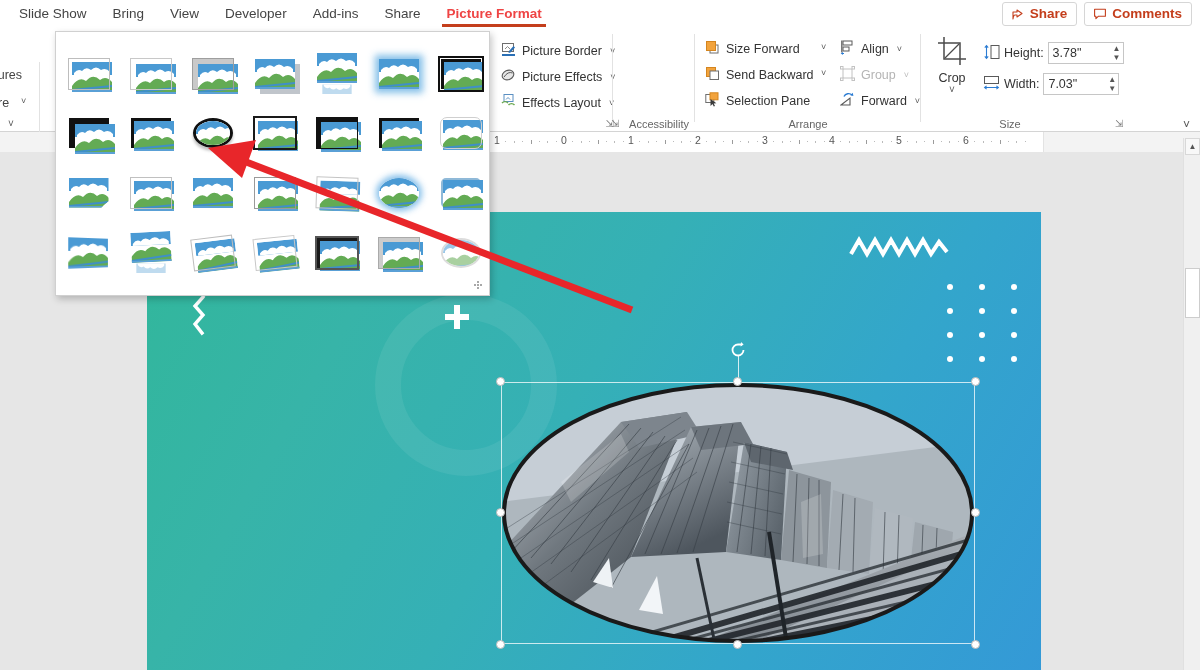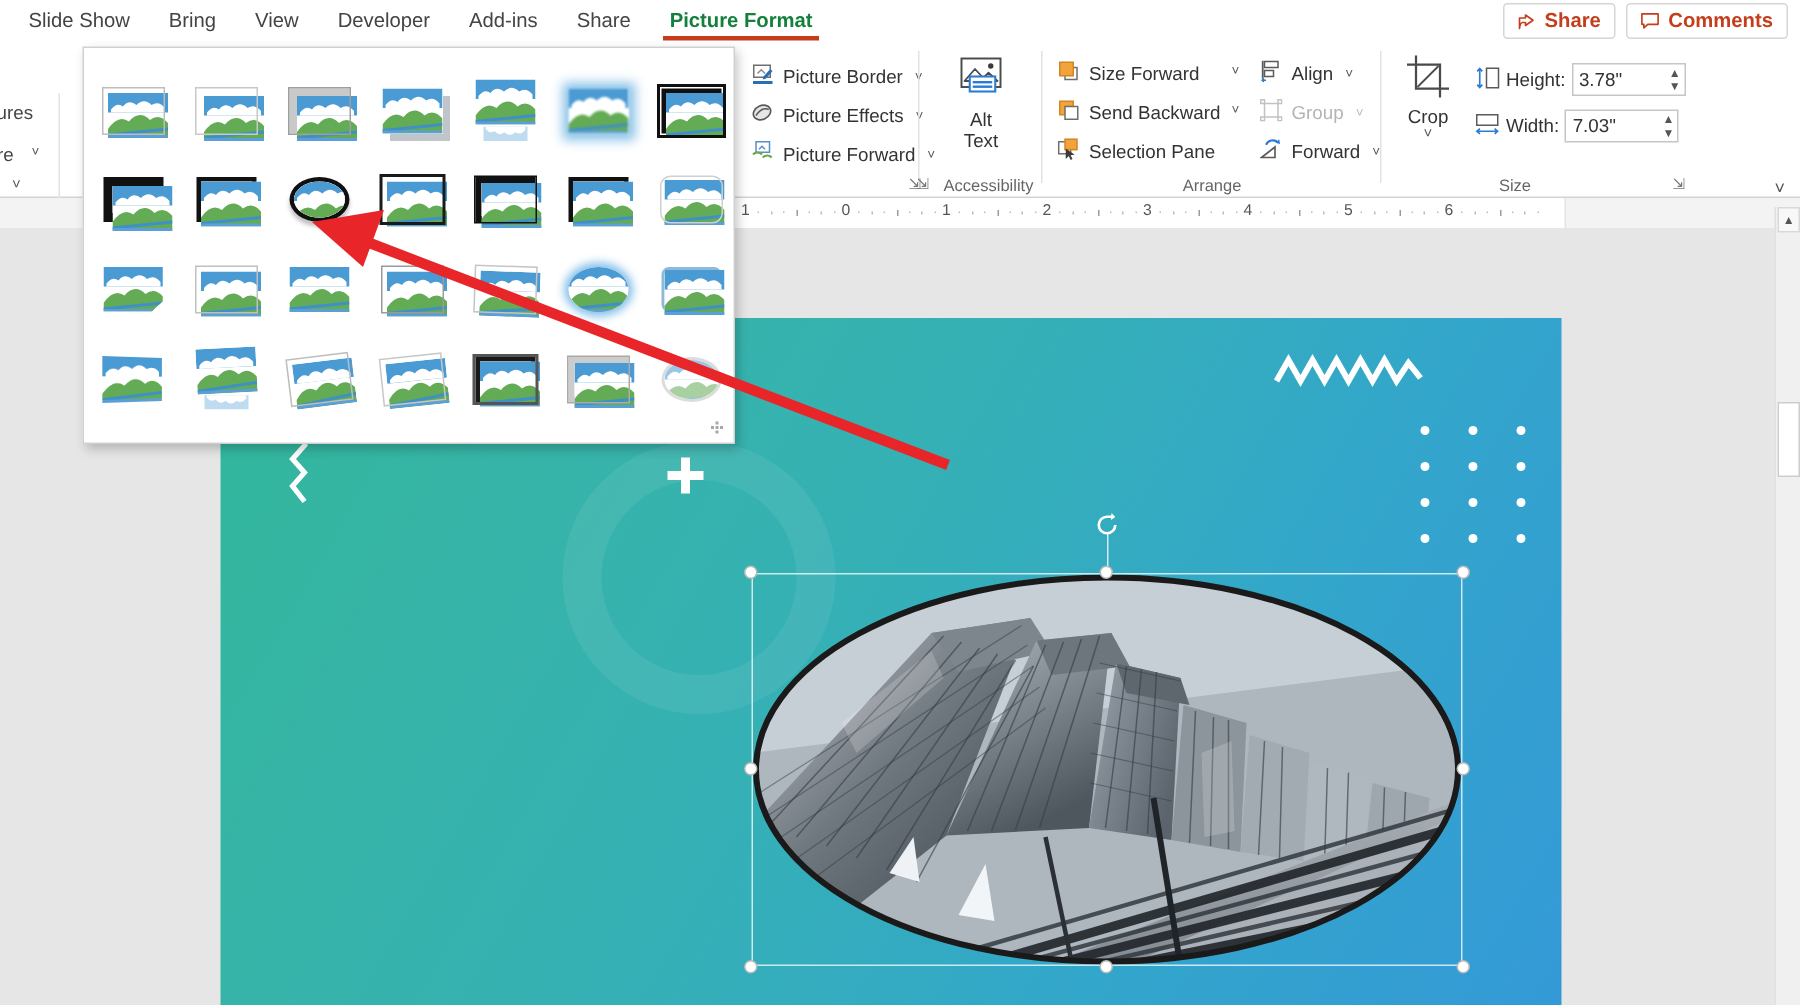--- a/index.html
+++ b/index.html
@@ -15,21 +15,21 @@
   
   .tabbar {
     position: absolute; left: 0; top: 0; width: 1200px; height: 28px;
     background: #ffffff;
     display: flex; align-items: center;
   }
   .tab {
     font-size: 13.5px; color: #444; padding: 4px 13px 6px 13px;
     cursor: default; position: relative; white-space: nowrap;
   }
-  .tab.active { color: #15803d; font-weight: bold; }
+  .tab.active { color: #ef4444; font-weight: bold; }
   .tab.active::after {
     content: ""; position: absolute; left: 9px; right: 9px; bottom: 0px;
     height: 2.5px; background: #c43e1c;
   }
   .tabbar-right { margin-left: auto; display: flex; align-items: flex-end; gap: 7px; padding-right: 8px; }
   .chipbtn {
     display: flex; align-items: center; gap: 5px;
     border: 1px solid #d6d6d6; border-radius: 3px; background: #fff;
     color: #c43e1c; font-size: 13.5px; font-weight: bold;
     padding: 3px 9px 4px 8px; white-space: nowrap;
@@ -233,43 +233,29 @@
       </div>
       <div class="rbtn" style="position:absolute; left:0; top:62px;">
         <span>
           <svg width="15" height="15" viewBox="0 0 15 15">
               <rect x="3" y="0.5" width="9" height="7" fill="#fff" stroke="#5a8fc2" stroke-width="1"></rect>
               <path d="M5 5.5 L7 3.5 L9 5.5" fill="none" stroke="#5a8fc2" stroke-width="1"></path>
               <path d="M1 9 a4 4 0 0 1 6 0" fill="none" stroke="#6aa84f" stroke-width="1.4"></path>
               <path d="M7.5 11 a4 4 0 0 1 6 0" fill="none" stroke="#6aa84f" stroke-width="1.4"></path>
             </svg>
         </span>
-        <span>Picture Forward</span>
+        <span>Effects Layout</span>
         <span class="caret">˅</span>
       </div>
       <div style="position:absolute; right:-7px; bottom:3px; font-size:10px; color:#777;">⇲</div>
     </div>
 
     <div class="gsep" style="left:612px;"></div>
 
     <div class="rgroup" style="left:617px; width:74px;">
-      <div class="bigbtn" style="position:absolute; left:8px; top:9px;">
-        <span style="margin-bottom:3px;">
-          <svg width="34" height="30" viewBox="0 0 34 30">
-            <rect x="4" y="2" width="26" height="19" fill="#fff" stroke="#4a4a4a" stroke-width="1.3"></rect>
-            <path d="M6 17 L13 9 L18.5 15 L22 11.5 L28 17Z" fill="#fff" stroke="#4a4a4a" stroke-width="1.2" stroke-linejoin="round"></path>
-            <circle cx="23.5" cy="7" r="1.8" fill="#3a3a3a"></circle>
-            <rect x="9.5" y="14" width="17" height="10" fill="#fff" stroke="#2b7cd3" stroke-width="1.4"></rect>
-            <rect x="11.5" y="17" width="13" height="1.6" fill="#2b7cd3"></rect>
-            <rect x="11.5" y="20" width="13" height="1.6" fill="#2b7cd3"></rect>
-          </svg>
-        </span>
-        <span>Alt</span>
-        <span>Text</span>
-      </div>
       <div style="position:absolute; left:-6px; bottom:3px; font-size:10px; color:#777;">⇲</div>
       <div class="glabel" style="left:6px; width:72px;">Accessibility</div>
     </div>
 
     <div class="gsep" style="left:694px;"></div>
 
     <div class="rgroup" style="left:699px; width:218px;">
       <div class="rbtn" style="position:absolute; left:2px; top:8px;">
         <span>
           <svg width="15" height="15" viewBox="0 0 15 15">

